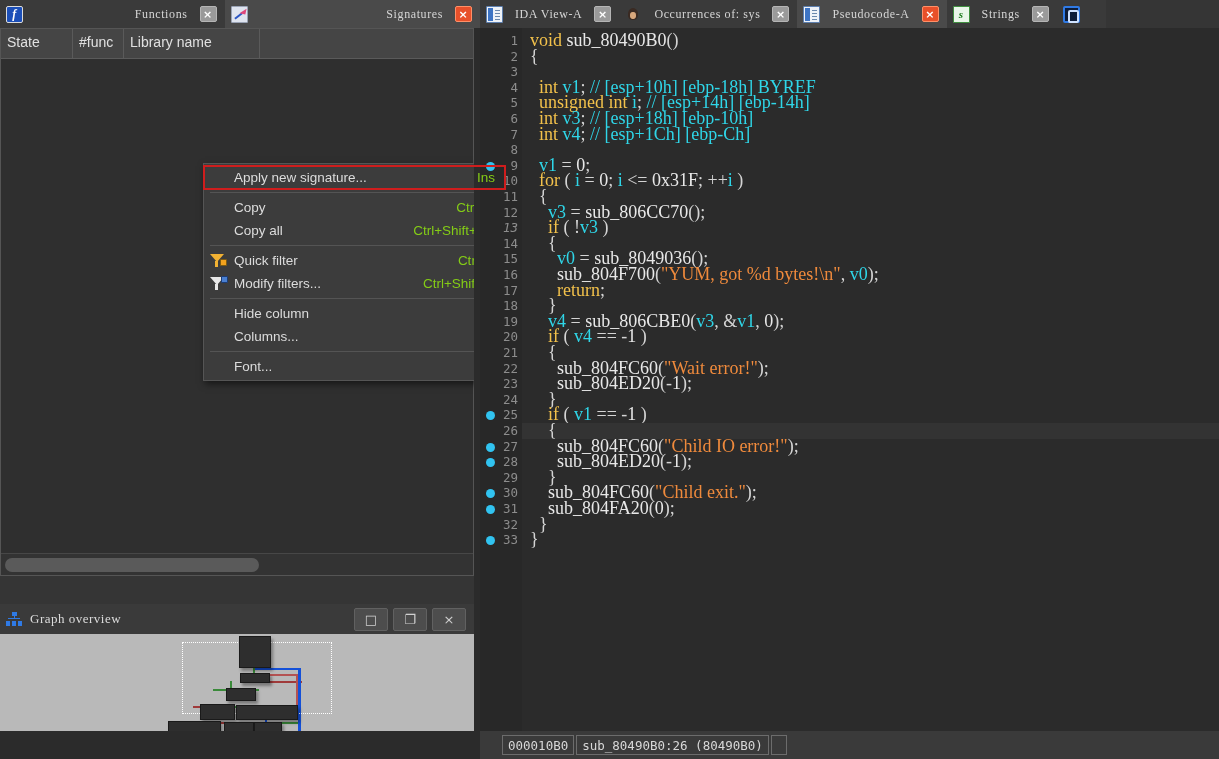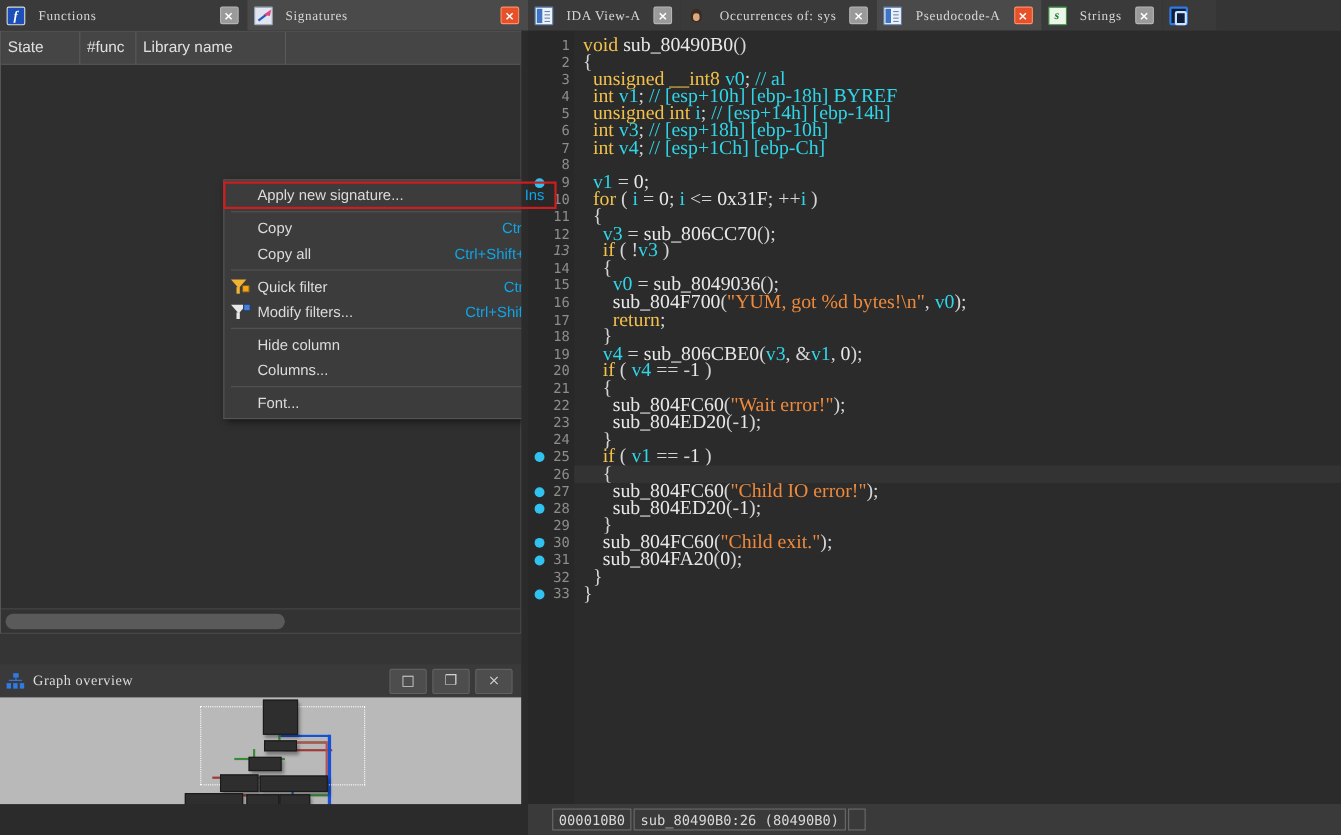--- a/index.html
+++ b/index.html
@@ -18,21 +18,21 @@
   .tabbar.left  { left: 0;   width: 480px; }
   .tabbar.right { left: 480px; width: 626px; background: #303030; }
 
   .tab { display: flex; align-items: center; height: 28px; padding: 0 2px 0 6px;
          background: #4a4a4a; color: #d6d6d6; font-size: 12px;
          font-family: "Liberation Serif", serif; letter-spacing: .6px;
          position: relative; }
   .tab.inactive { background: #3a3a3a; }
   .tab .tico { width: 17px; height: 17px; flex: 0 0 17px; margin-right: 2px;
                display: inline-block; position: relative; }
-  .tab .tlabel { flex: 1 1 auto; text-align: left; white-space: nowrap;
+  .tab .tlabel { flex: 1 1 auto; text-align: right; white-space: nowrap;
                  padding: 0 10px; }
   .tab .tclose { width: 17px; height: 16px; flex: 0 0 17px; margin: 0 6px 0 2px;
                  display: flex; align-items: center; justify-content: center;
                  font-size: 11px; line-height: 1; color: #fff;
                  background: #9a9a9a; border: 1px solid #b5b5b5; border-radius: 2px;
                  font-family: "DejaVu Sans", sans-serif; font-weight: bold; }
   .tab.active .tclose { background: #e8502a; border-color: #ff9068; }
 
   
   .ico-f   { background:#1c4fb8; border:1px solid #dcdcdc; border-radius:2px;
@@ -77,21 +77,21 @@
 
   
   #ctxmenu { position: absolute; left: 203px; top: 163px; width: 303px;
              background: #3c3c3c; border: 1px solid #555;
              box-shadow: 2px 3px 7px rgba(0,0,0,.55); padding: 2px 0; }
   .mi { display: flex; align-items: center; height: 23px; padding: 0 10px 0 4px;
         color: #dcdcdc; font-size: 13.5px; white-space: nowrap; }
   .mi .mico { width: 20px; flex: 0 0 20px; height: 16px; position: relative;
               margin-right: 2px; }
   .mi .mlabel { flex: 1 1 auto; padding-left: 4px; }
-  .mi .mkey { flex: 0 0 auto; color: #0ea5e9; padding-left: 18px; }
+  .mi .mkey { flex: 0 0 auto; color: #84cc16; padding-left: 18px; }
   .mi.highlight { outline: 2px solid #cf1d1d; outline-offset: -1px; position: relative; z-index: 3; }
   .msep { height: 1px; background: #545454; margin: 3px 6px; }
 
   .funnel { position:absolute; left:2px; top:1px; width:0; height:0;
             border-left:7px solid transparent; border-right:7px solid transparent;
             border-top:8px solid #f2b233; }
   .funnel-stem { position:absolute; left:7px; top:8px; width:3px; height:6px;
             background:#f2b233; }
   .funnel2 { border-top-color:#e8e8e8; }
   .funnel2-stem { background:#e8e8e8; }
@@ -364,21 +364,20 @@
         <div class="dot" style="position: absolute; top: 461.4px;"></div>
         <div class="lnum" style="position: absolute; top: 473px;">31</div>
         <div class="dot" style="position: absolute; top: 477px;"></div>
         <div class="lnum" style="position: absolute; top: 488.6px;">32</div>
         <div class="lnum" style="position: absolute; top: 504.2px;">33</div>
         <div class="dot" style="position: absolute; top: 508.2px;"></div>
       </div>
     <div class="code" id="code-area">
         <div class="cline" style="position: absolute; top: 5px; left: 0px; right: 0px; padding-left: 8px;"><span class="kw">void </span><span class="fn">sub_80490B0</span><span class="pun">()</span></div>
         <div class="cline" style="position: absolute; top: 20.6px; left: 0px; right: 0px; padding-left: 8px;"><span class="pun">{</span></div>
-        <div class="cline" style="position: absolute; top: 36.2px; left: 0px; right: 0px; padding-left: 8px;"><span class="pun">  </span><span class="typ">unsigned __int8 </span><span class="var">v0</span><span class="pun">; </span><span class="cmt">// al</span></div>
         <div class="cline" style="position: absolute; top: 51.8px; left: 0px; right: 0px; padding-left: 8px;"><span class="pun">  </span><span class="typ">int </span><span class="var">v1</span><span class="pun">; </span><span class="cmt">// [esp+10h] [ebp-18h] BYREF</span></div>
         <div class="cline" style="position: absolute; top: 67.4px; left: 0px; right: 0px; padding-left: 8px;"><span class="pun">  </span><span class="typ">unsigned int </span><span class="var">i</span><span class="pun">; </span><span class="cmt">// [esp+14h] [ebp-14h]</span></div>
         <div class="cline" style="position: absolute; top: 83px; left: 0px; right: 0px; padding-left: 8px;"><span class="pun">  </span><span class="typ">int </span><span class="var">v3</span><span class="pun">; </span><span class="cmt">// [esp+18h] [ebp-10h]</span></div>
         <div class="cline" style="position: absolute; top: 98.6px; left: 0px; right: 0px; padding-left: 8px;"><span class="pun">  </span><span class="typ">int </span><span class="var">v4</span><span class="pun">; </span><span class="cmt">// [esp+1Ch] [ebp-Ch]</span></div>
         <div class="cline" style="position: absolute; top: 114.2px; left: 0px; right: 0px; padding-left: 8px;"></div>
         <div class="cline" style="position: absolute; top: 129.8px; left: 0px; right: 0px; padding-left: 8px;"><span class="pun">  </span><span class="var">v1</span><span class="pun"> = </span><span class="num">0</span><span class="pun">;</span></div>
         <div class="cline" style="position: absolute; top: 145.4px; left: 0px; right: 0px; padding-left: 8px;"><span class="pun">  </span><span class="kw">for</span><span class="pun"> ( </span><span class="var">i</span><span class="pun"> = </span><span class="num">0</span><span class="pun">; </span><span class="var">i</span><span class="pun"> &lt;= </span><span class="num">0x31F</span><span class="pun">; ++</span><span class="var">i</span><span class="pun"> )</span></div>
         <div class="cline" style="position: absolute; top: 161px; left: 0px; right: 0px; padding-left: 8px;"><span class="pun">  {</span></div>
         <div class="cline" style="position: absolute; top: 176.6px; left: 0px; right: 0px; padding-left: 8px;"><span class="pun">    </span><span class="var">v3</span><span class="pun"> = </span><span class="fn">sub_806CC70</span><span class="pun">();</span></div>
         <div class="cline" style="position: absolute; top: 192.2px; left: 0px; right: 0px; padding-left: 8px;"><span class="pun">    </span><span class="kw">if</span><span class="pun"> ( !</span><span class="var">v3</span><span class="pun"> )</span></div>

